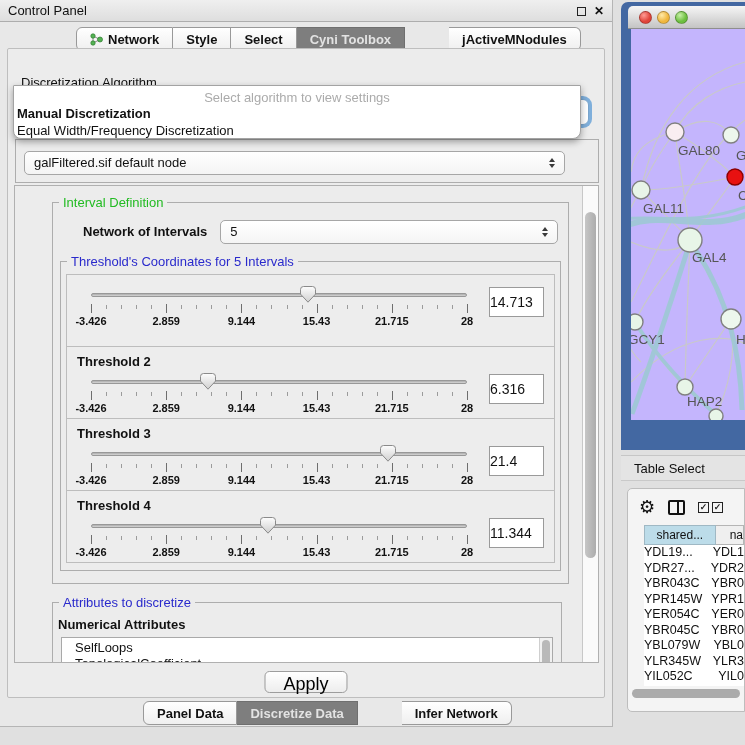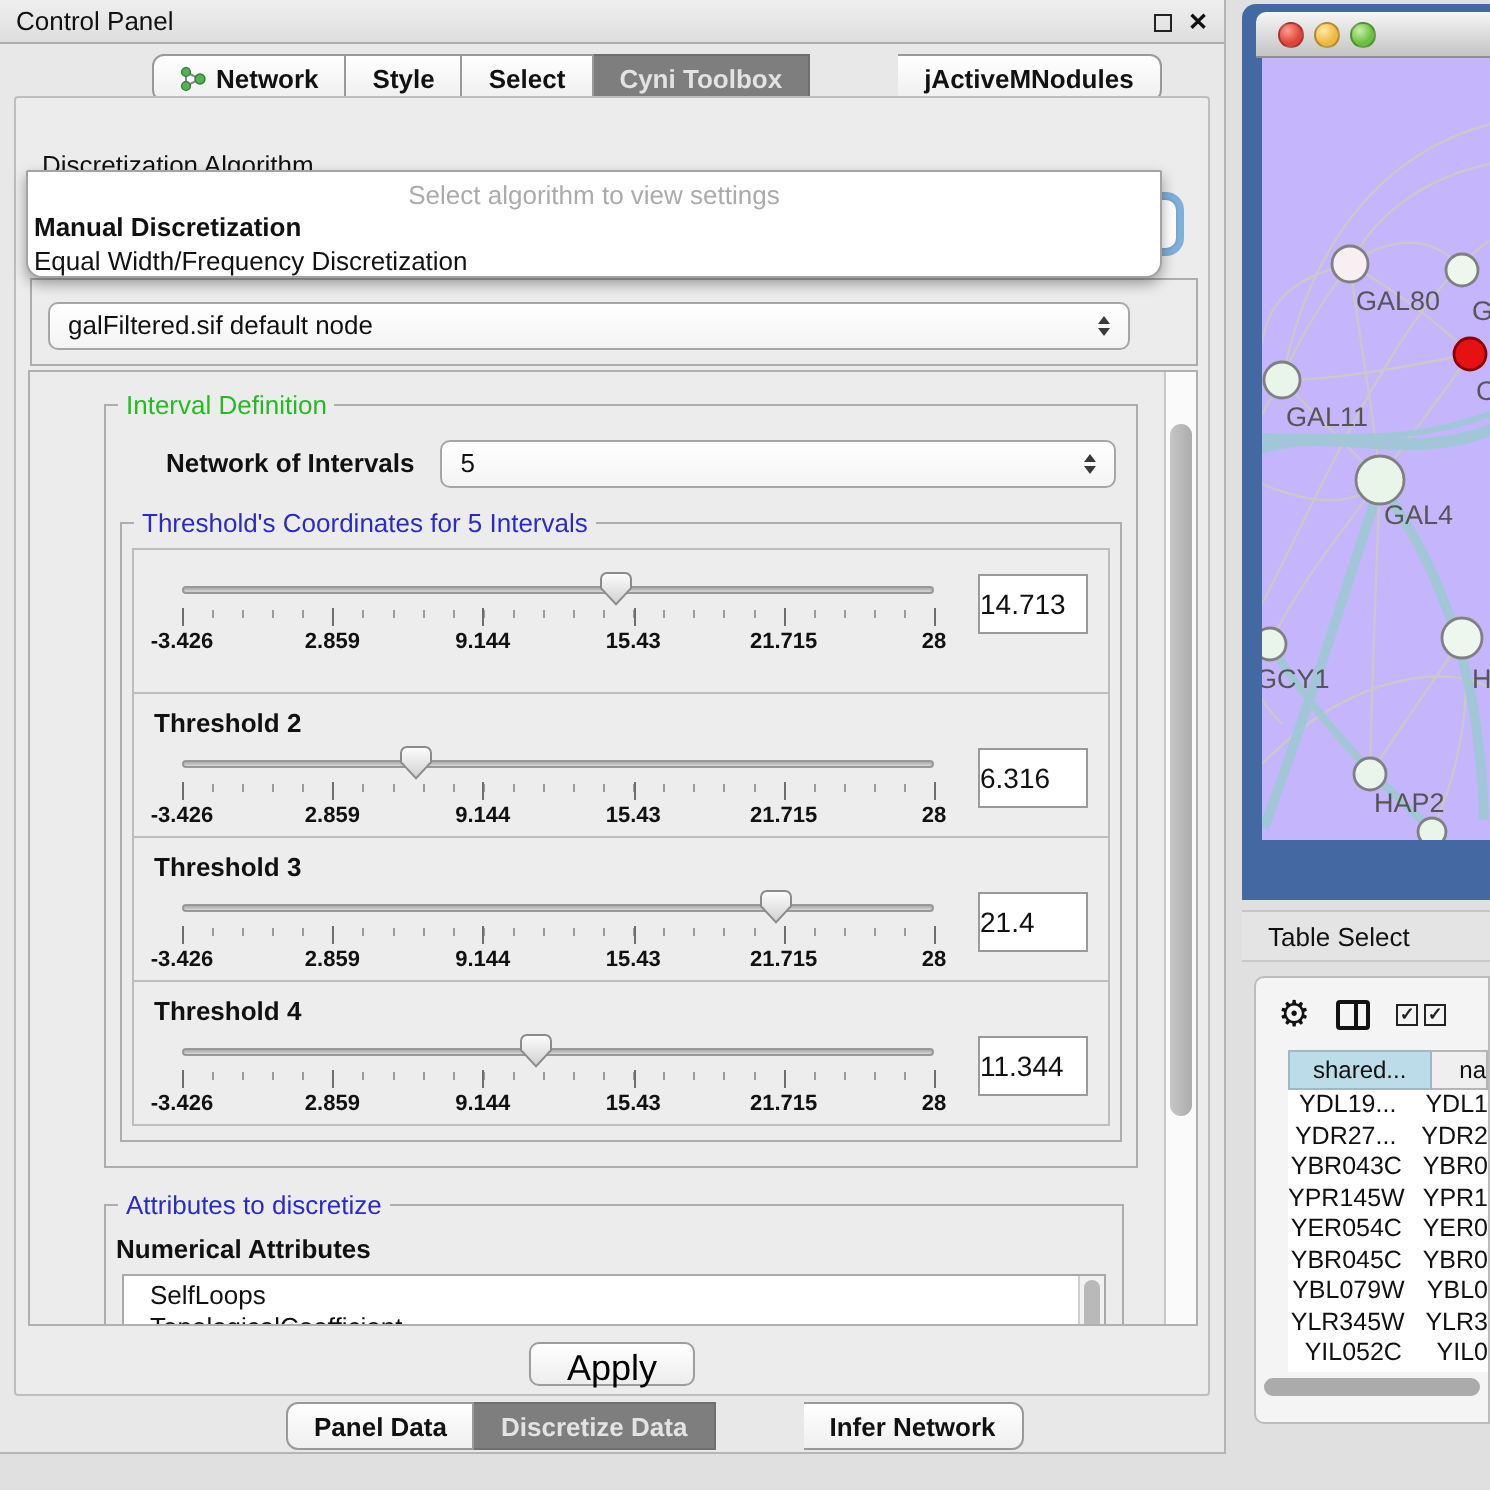--- a/index.html
+++ b/index.html
@@ -137,21 +137,21 @@
   .chk-glyph { width:11px; height:11px; border:1.5px solid #222; font-size:9px; font-weight:bold;
     line-height:9px; text-align:center; color:#222; }
   .chk-pair { display:flex; gap:3px; }
   #tp-table { margin-left:16px; }
   .thead { display:flex; height:20px; font-size:12px; }
   .thcell { border:1px solid #9FB8C4; text-align:center; line-height:18px; }
   .thcell.c0 { width:75px; background:#BCDCE9; }
   .thcell.c1 { flex:1; background:#EFEFEF; border-left:none; border-color:#B5B5B5; text-align:left; padding-left:14px; }
   #table-rows { height:141px; overflow:hidden; background:#fff; }
   .trow { display:flex; height:15.5px; font-size:12.5px; background:#fff; }
-  .tcell.c0 { width:75px; text-align:center; }
+  .tcell.c0 { width:75px; }
   .tcell.c1 { flex:1; padding-left:9px; white-space:nowrap; }
   #h-scrollbar { margin:3px 4px 0 4px; height:9px; border-radius:5px; background:#ABABAB; }
 </style>
 </head>
 <body>
 
 <svg width="0" height="0" style="position:absolute">
   <defs>
     <linearGradient id="thumbG" x1="0" y1="0" x2="0" y2="1">
       <stop offset="0" stop-color="#FDFDFD"></stop>

